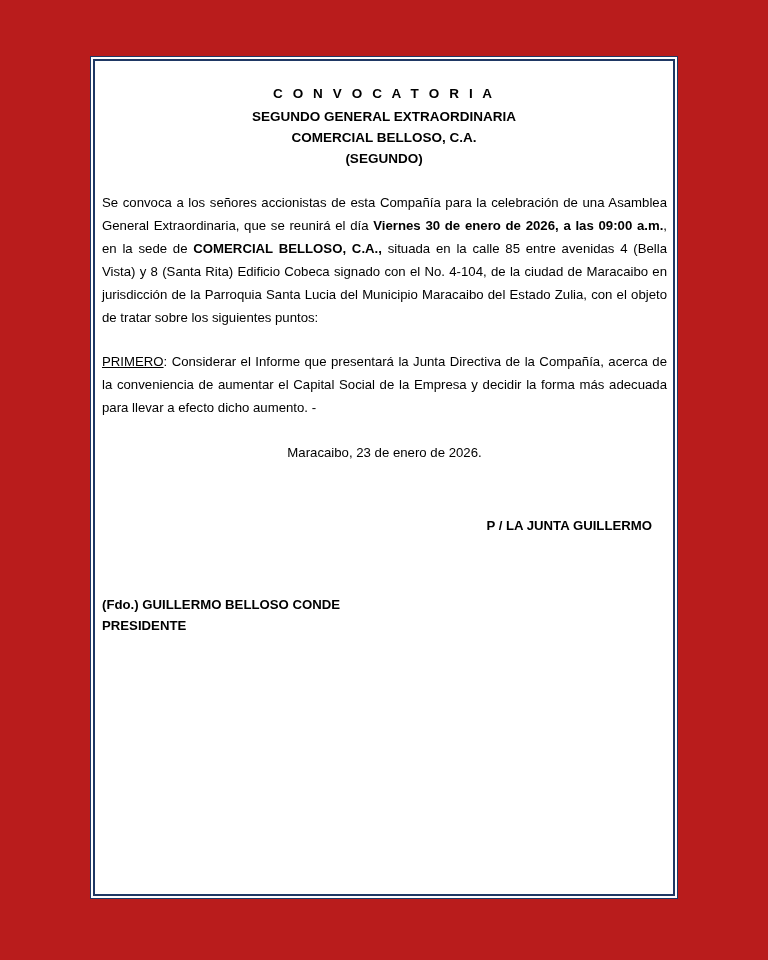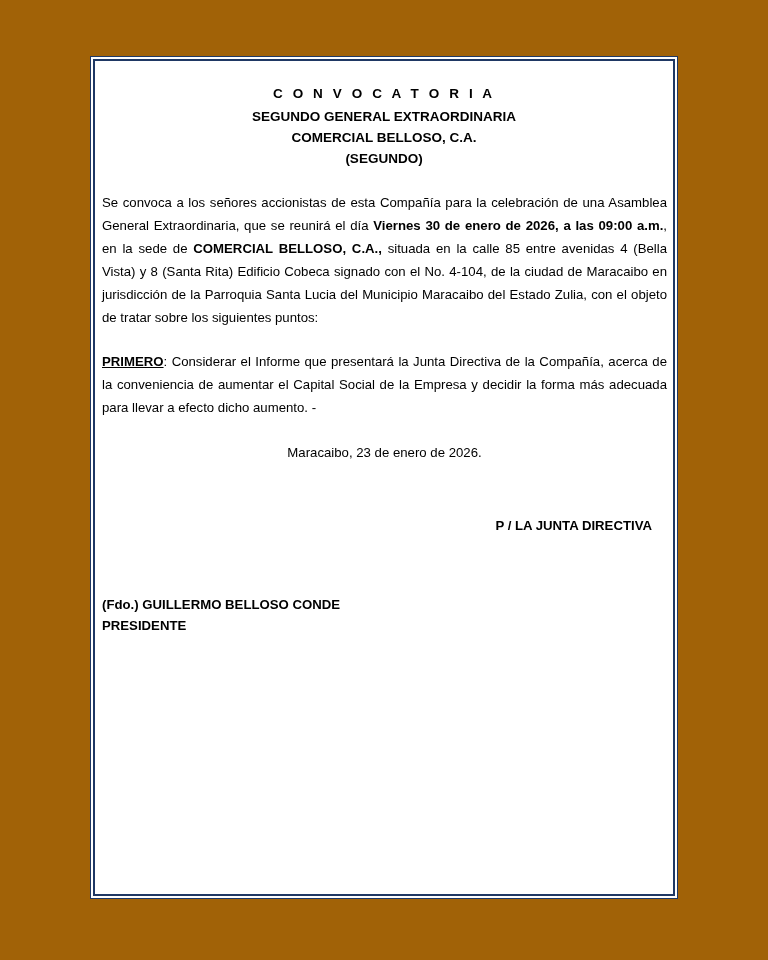--- a/index.html
+++ b/index.html
@@ -13,21 +13,21 @@
     height: 960px;
     font-family: "Liberation Sans", sans-serif;
     color: #000000;
     -webkit-font-smoothing: antialiased;
   }
 
   .page {
     position: relative;
     width: 768px;
     height: 960px;
-    background: #a16207;
+    background: #b91c1c;
     overflow: hidden;
   }
 
   
   .doc-frame {
     position: absolute;
     left: 90px;
     top: 56px;
     width: 588px;
     height: 843px;
@@ -83,21 +83,21 @@
     line-height: 23px;
     text-align: justify;
     text-justify: inter-word;
     color: #000;
   }
   p.intro { margin-top: 22px; }
   p.item  { margin-top: 21px; }
   p.place { margin-top: 22px; text-align: center; }
 
   .b { font-weight: bold; }
-  .bu { font-weight: bold; text-decoration: underline; }
+  .bu { font-weight: normal; text-decoration: underline; }
   .u { text-decoration: underline; }
 
   
   .sig-junta {
     margin-top: 52px;
     text-align: right;
     padding-right: 15px;
     font-weight: bold;
     font-size: 13.2px;
     line-height: 20px;
@@ -128,21 +128,21 @@
 
       <div class="content">
 
         <p class="para intro"><span>Se convoca a los señores accionistas de esta Compañía para la celebración de una Asamblea General Extraordinaria, que se reunirá el día </span><span class="b">Viernes 30 de enero de 2026, a las 09:00 a.m.</span><span>, en la sede de </span><span class="b">COMERCIAL BELLOSO, C.A.,</span><span> situada en la calle 85 entre avenidas 4 (Bella Vista) y 8 (Santa Rita) Edificio Cobeca signado con el No. 4-104, de la ciudad de Maracaibo en jurisdicción de la Parroquia Santa Lucia del Municipio Maracaibo del Estado Zulia, con el objeto de tratar sobre los siguientes puntos:</span></p>
 
         <p class="para item"><span class="bu">PRIMERO</span><span>: </span><span>Considerar el Informe que presentará la Junta Directiva de la Compañía, acerca de la conveniencia de aumentar el Capital Social de la Empresa y decidir la forma más adecuada para llevar a efecto dicho aumento. -</span></p>
 
 
         <p class="para place">Maracaibo, 23 de enero de 2026.</p>
 
-        <div class="sig-junta">P / LA JUNTA DIRECTIVA</div>
+        <div class="sig-junta">P / LA JUNTA GUILLERMO</div>
 
         <div class="sig-name-block">
           <span class="ln">(Fdo.) GUILLERMO BELLOSO CONDE</span>
           <span class="ln">PRESIDENTE</span>
         </div>
 
       </div>
     </div>
   </div>
 

